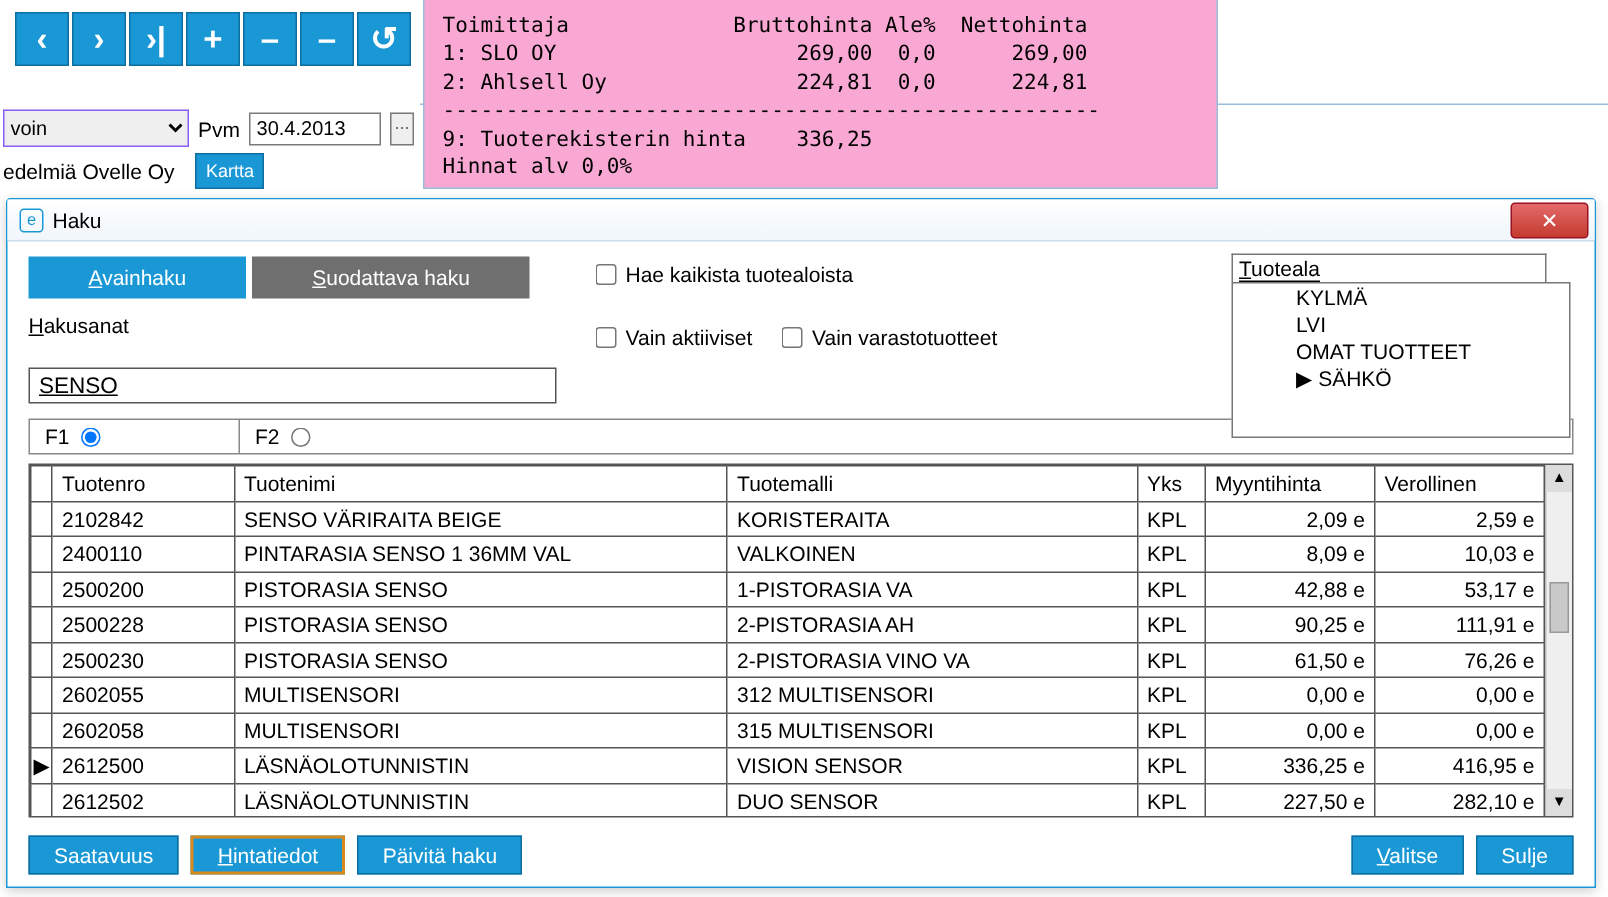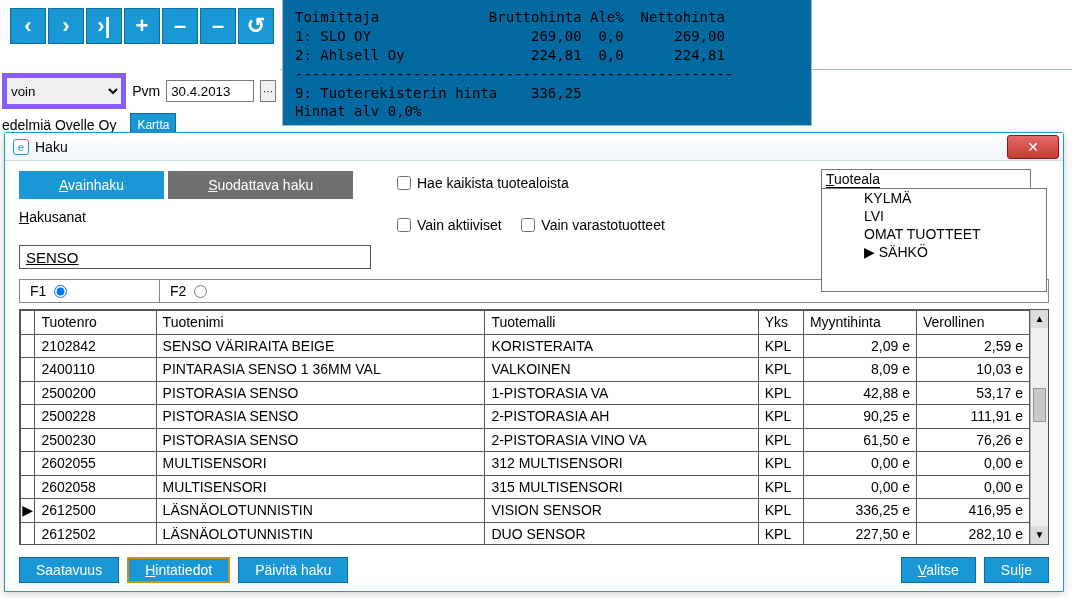--- a/index.html
+++ b/index.html
@@ -24,34 +24,34 @@
   .tbtn {
     width:36px; height:36px; background:#1a98d6;
     display:flex; align-items:center; justify-content:center;
     color:#fff; font-size:22px; font-weight:bold;
     border:1px solid #0f6ea0;
     cursor:pointer;
   }
   .supplier-box {
     position:absolute; left:282px; top:0px;
     width:530px; height:126px;
-    background:#0369a1; border:1px solid #9bbcd8; border-top:none;
+    background:#f9a8d4; border:1px solid #9bbcd8; border-top:none;
     font-family: Consolas, monospace;
     font-size:14px;
     padding:8px 12px;
     line-height:1.35;
     white-space:pre;
   }
   .row2 {
     position:absolute; left:0; top:68px; width:280px;
     padding:4px 4px 4px 2px; background:#fff;
     border-top:1px solid #fff;
   }
   .row2 .line { display:flex; align-items:center; gap:6px; margin-bottom:4px;}
-  select.combo { height:36px; border:5px solid #8b5cf6; width:142px;}
+  select.combo { height:25px; border:1px solid #8b5cf6; width:142px;}
   .lbl { font-size:14px; }
   .date { width:88px; height:22px; border:1px solid #7a7a7a; padding:0 4px;}
   .datebtn { width:18px; height:22px; border:1px solid #7a7a7a; background:#efefef; font-size:10px;}
   .karttabtn { background:#1a98d6; color:#fff; border:1px solid #0f6ea0; height:24px; padding:0 6px; font-size:12px;}
   .company { font-size:14px; margin-right:8px;}
   
   .dialog {
     position:absolute; left:4px; top:132px;
     width:1060px; height:460px;
     background:#fff; border:1px solid #1a98d6; border-radius:3px 3px 0 0;

